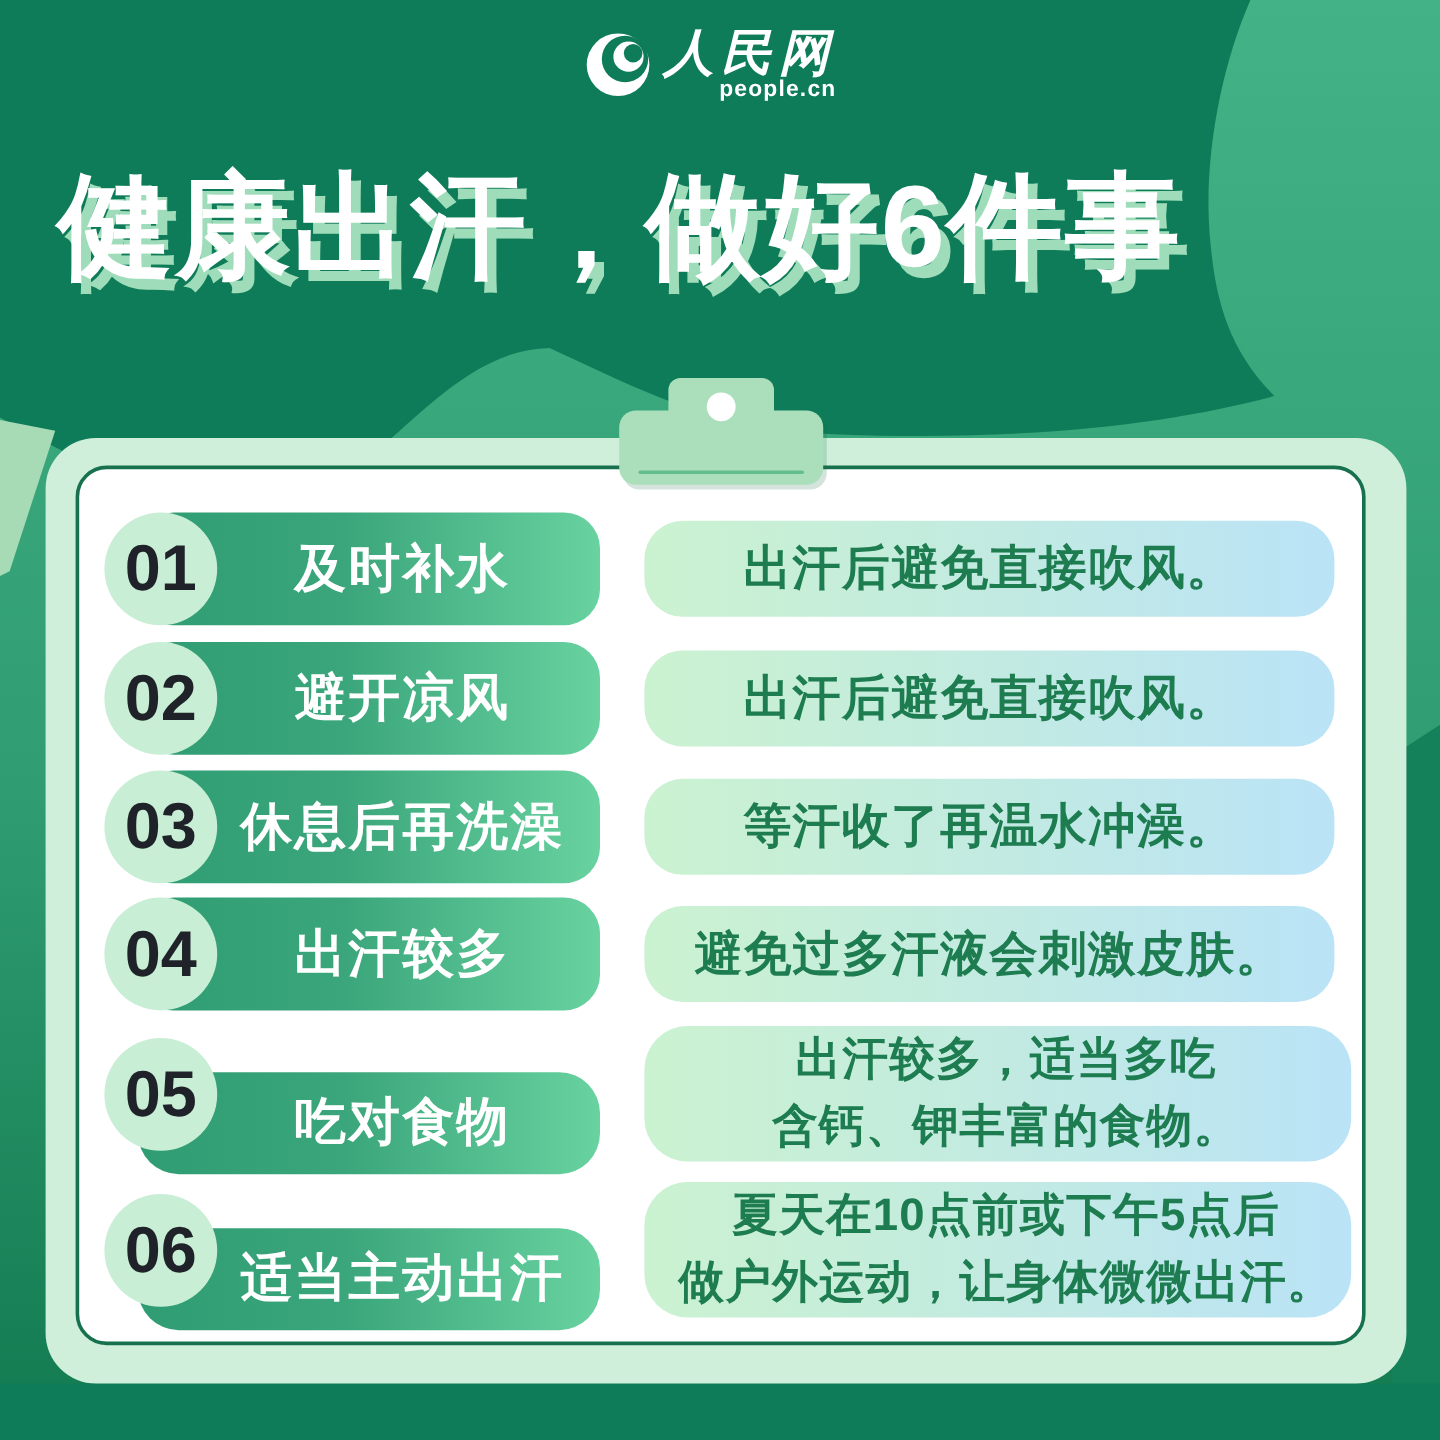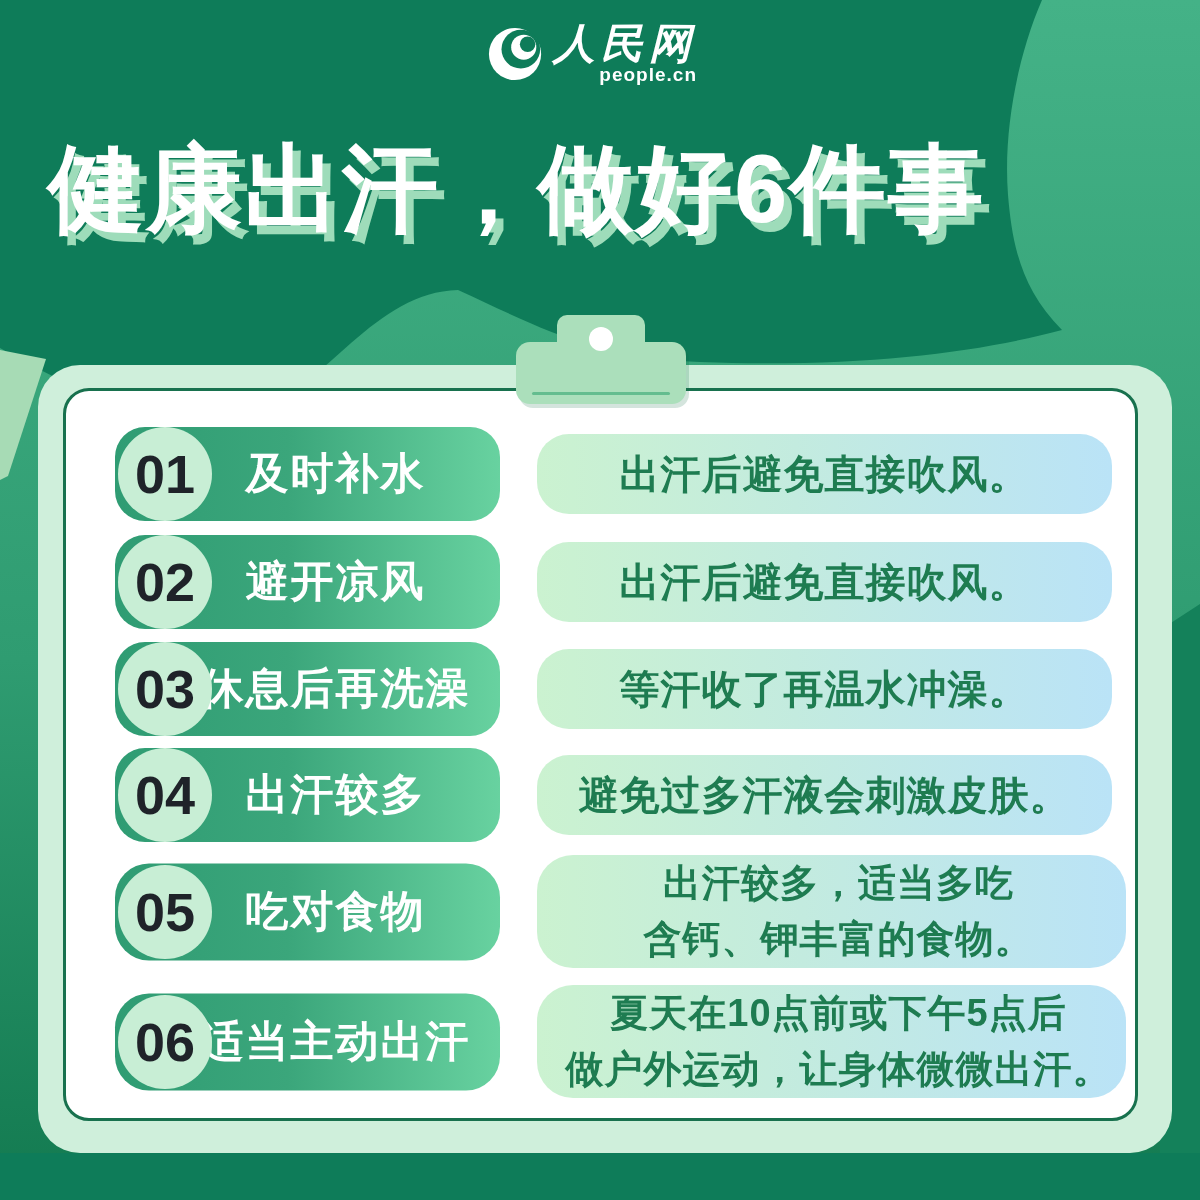--- a/index.html
+++ b/index.html
@@ -48,32 +48,32 @@
   }
   .clip-hole{
     position:absolute;left:589px;top:327px;width:24px;height:24px;
     background:#ffffff;border-radius:50%;
   }
 
   
   .row{position:absolute;left:0;width:1200px;}
   .row.h80{height:80px;} .row.h113{height:113px;}
   .num-circle{
-    position:absolute;left:118px;top:50%;transform:translateY(-50%);
+    position:absolute;left:87px;top:50%;transform:translateY(-50%);
     width:94px;height:94px;border-radius:50%;background:#C8EED5;
     display:flex;align-items:center;justify-content:center;
     font-size:54px;font-weight:bold;color:#1F2329;z-index:2;
   }
   .gpill{
     position:absolute;left:115px;top:50%;transform:translateY(-50%);
     width:385px;height:94px;border-radius:30px;
     background:linear-gradient(90deg,#2F9C73 0%,#3BA67B 45%,#68D2A0 100%);
     display:flex;align-items:center;justify-content:center;z-index:1;
   }
-  .row.h113 .gpill{height:97px;border-radius:34px;}
+  .row.h113 .gpill{height:85px;border-radius:34px;margin-top:24px;}
   .gpill span{color:#ffffff;font-size:43px;font-weight:bold;letter-spacing:2px;padding-left:56px;}
   .rpill{
     position:absolute;left:537px;top:0;width:575px;height:100%;
     border-radius:32px;
     background:linear-gradient(90deg,#CBF2D0 0%,#C3EBDF 45%,#BAE3F7 100%);
     display:flex;align-items:center;justify-content:center;
   }
   .row.h113 .rpill{border-radius:36px;padding-left:14px;}
   .rpill span{
     color:#1E7C51;font-size:40px;font-weight:bold;letter-spacing:1px;

